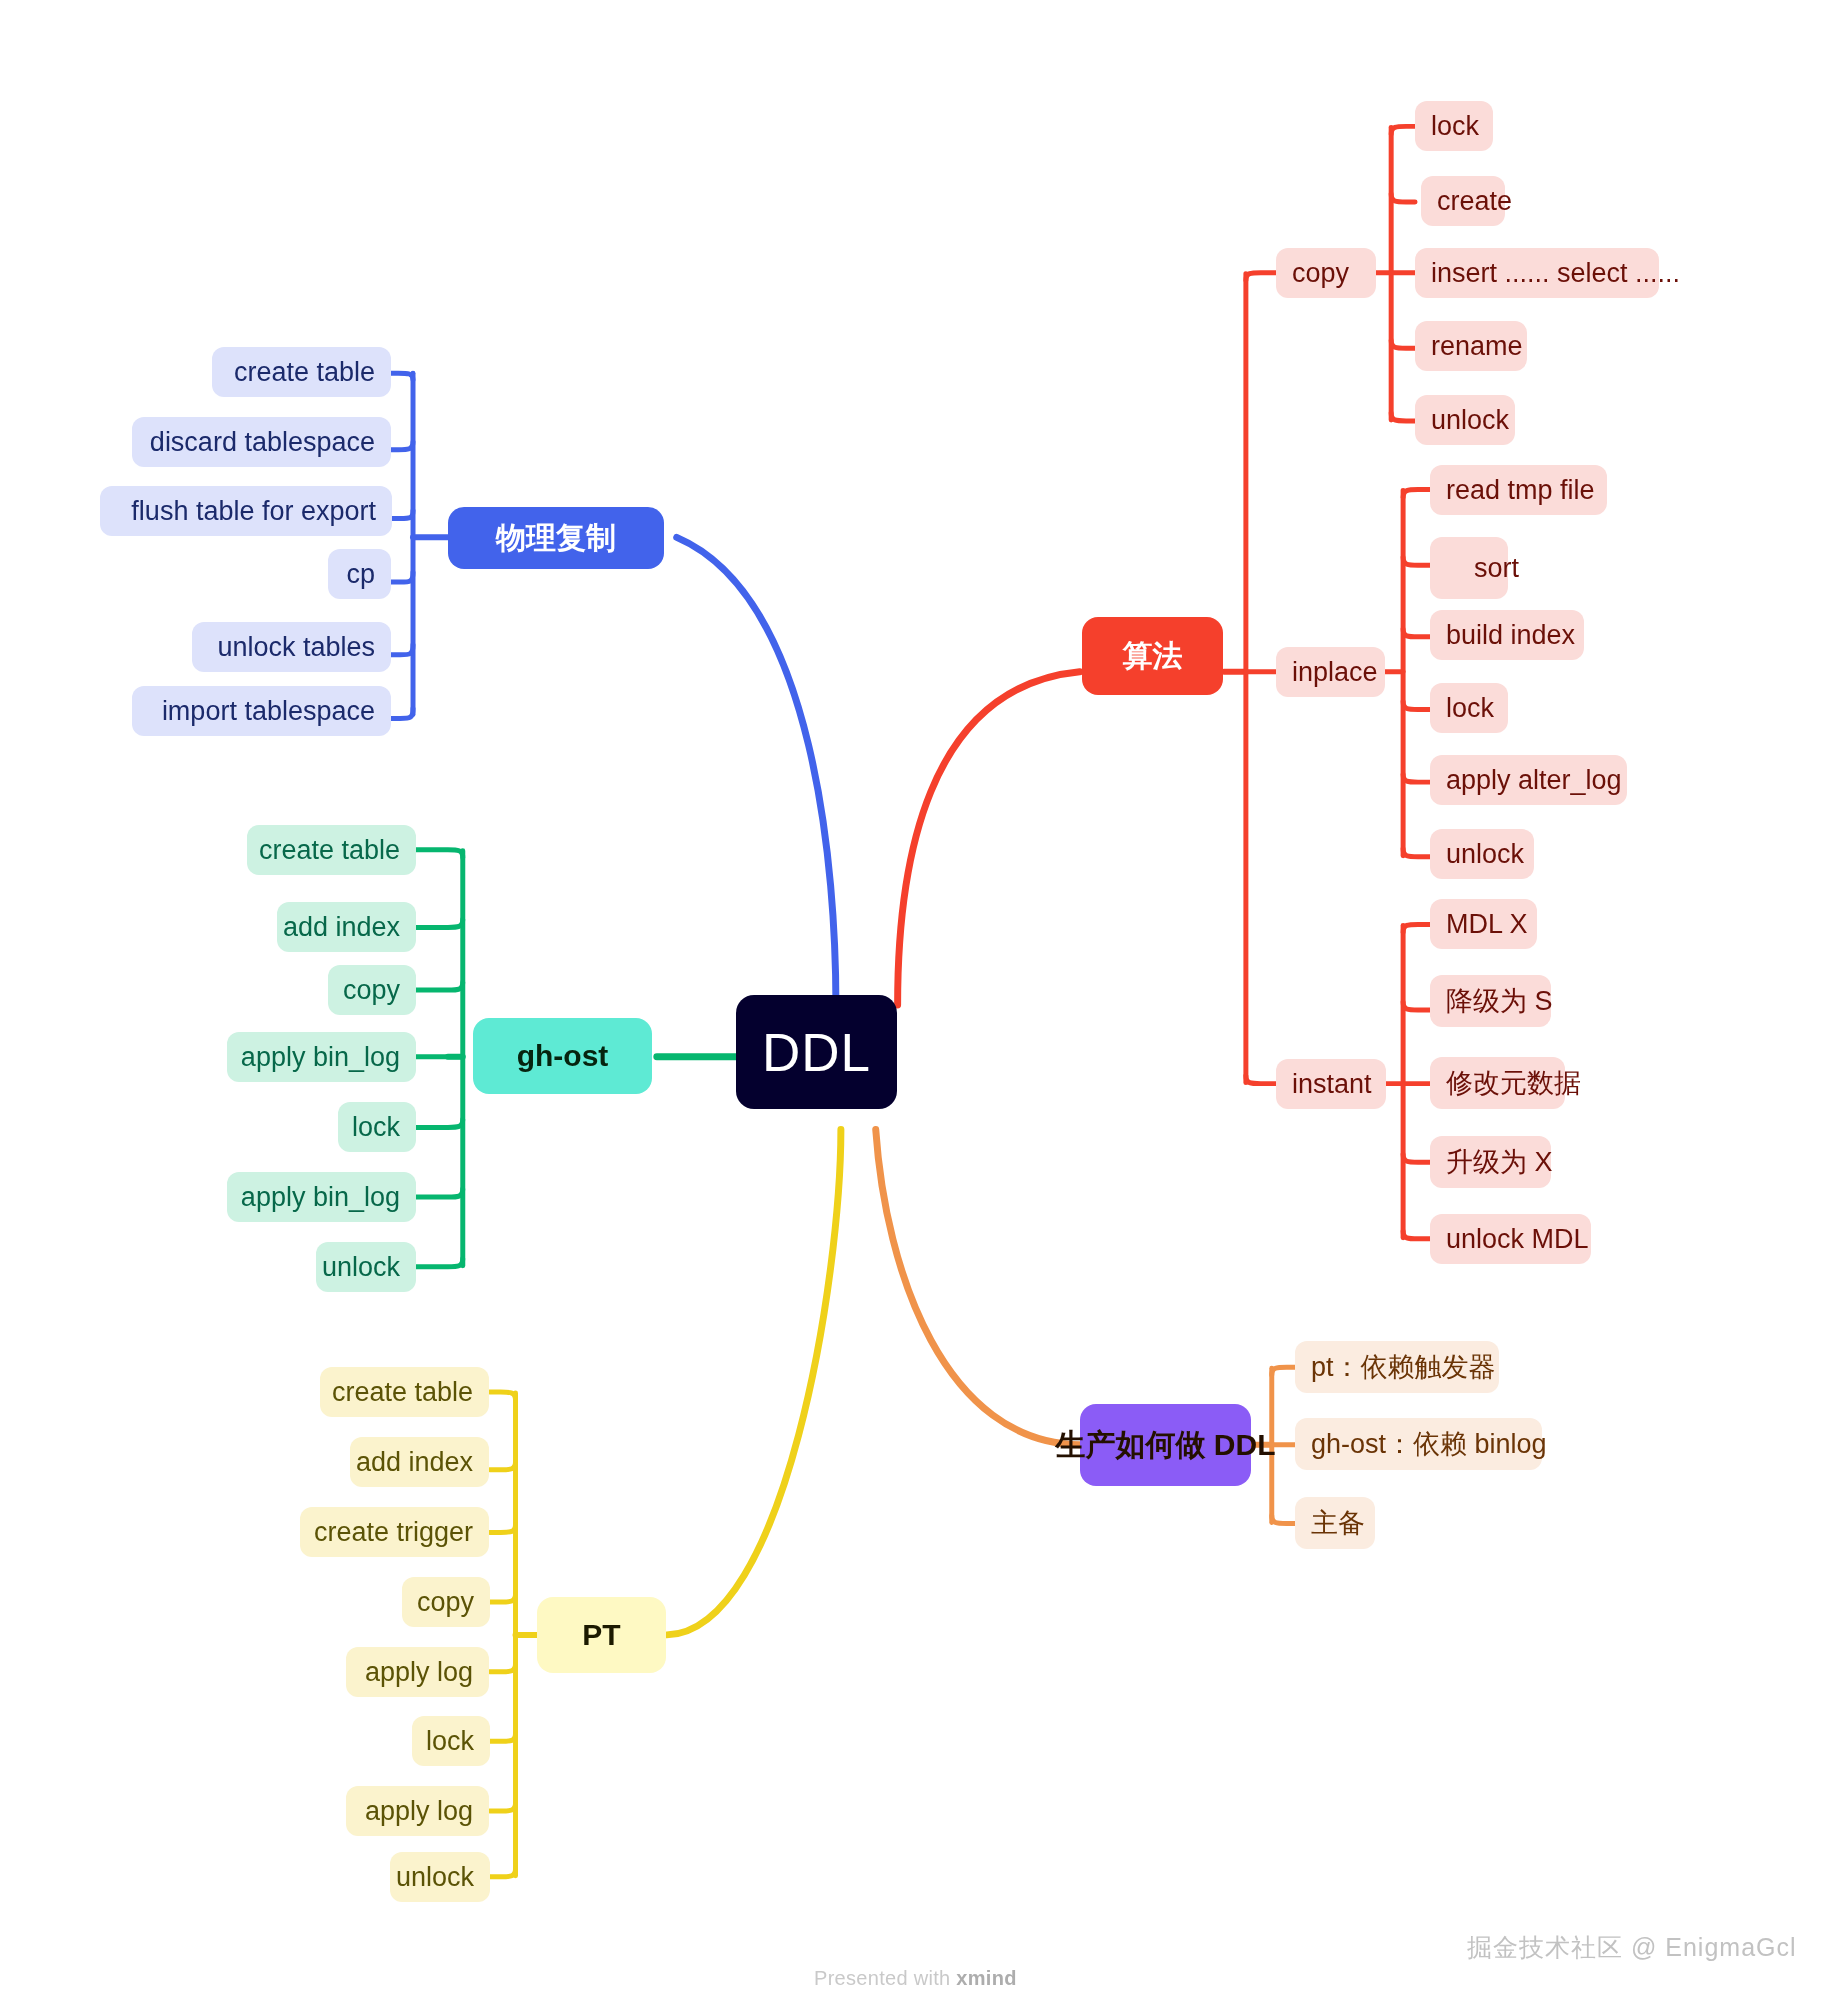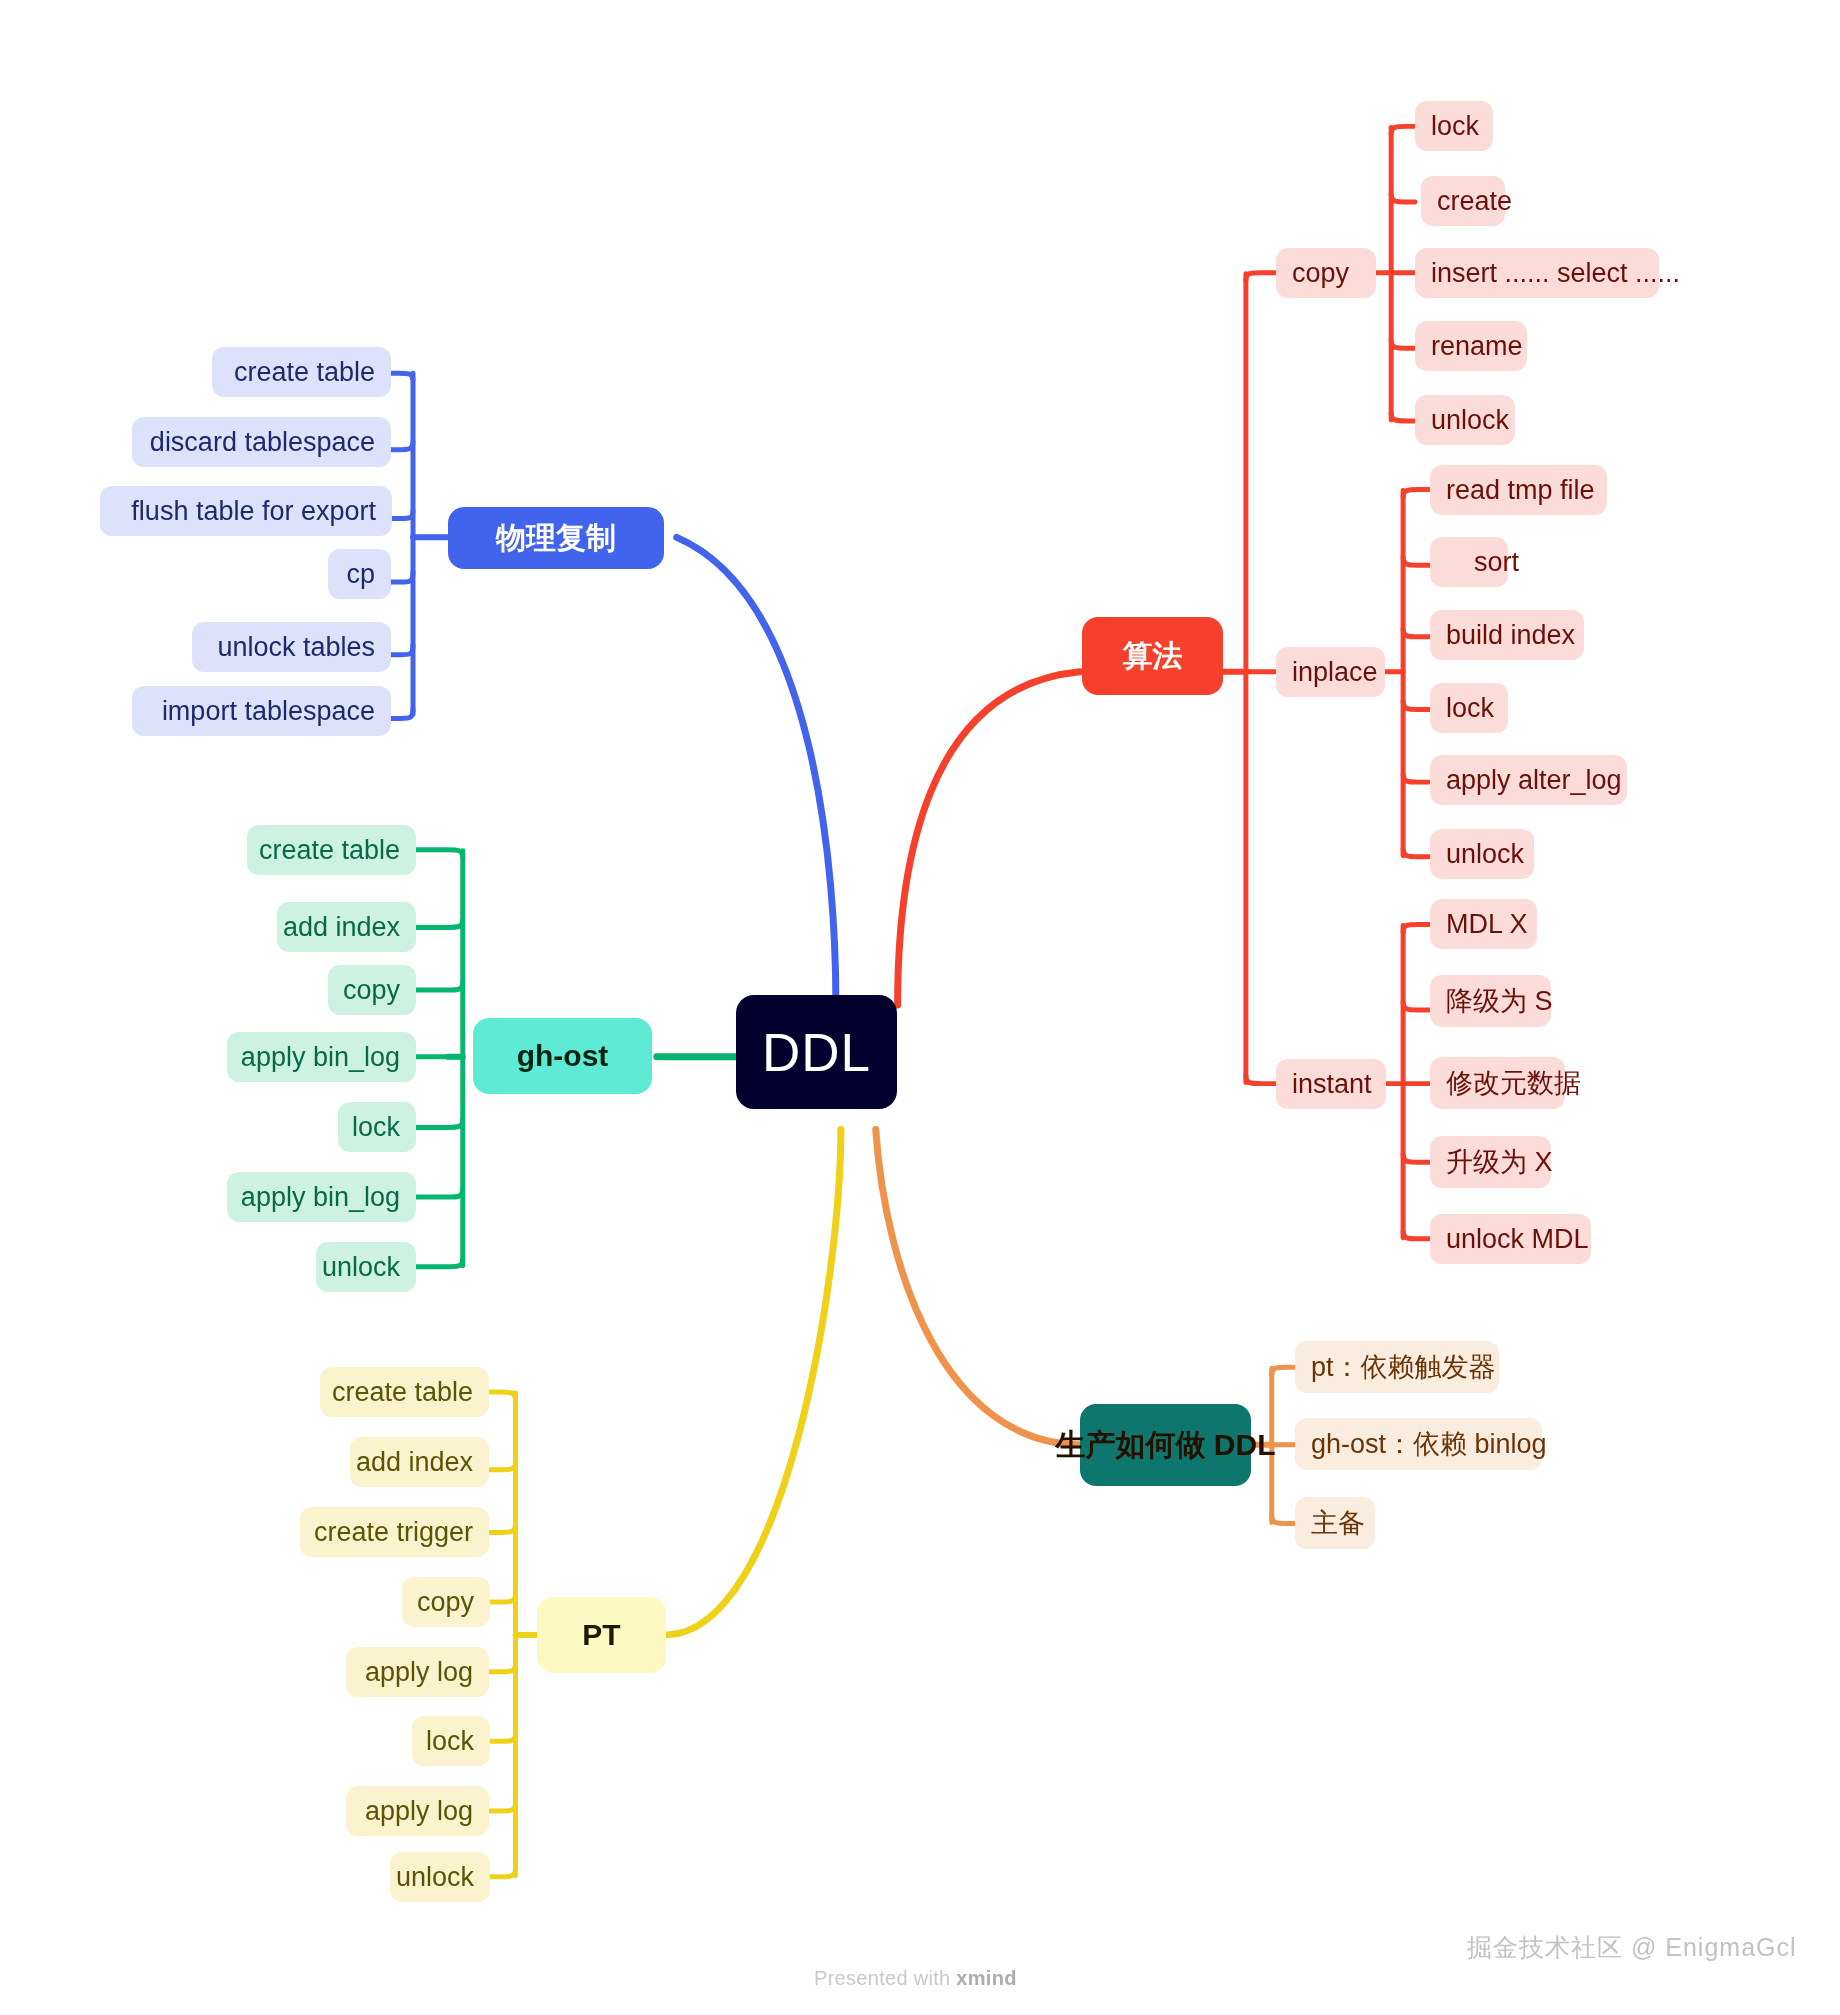--- a/index.html
+++ b/index.html
@@ -52,21 +52,21 @@
   .branch {
     font-size: 30px;
     font-weight: 700;
     border-radius: 16px;
     padding: 4px 22px;
   }
   .branch.blue   { background: #4263eb; color: #ffffff; }
   .branch.green  { background: #5eead4; color: #06240f; }
   .branch.yellow { background: #fef9c3; color: #1c1a00; }
   .branch.red    { background: #f5402c; color: #ffffff; }
-  .branch.orange { background: #0f766e; color: #241000; }
+  .branch.orange { background: #8b5cf6; color: #241000; }
 
   
   .leaf {
     font-size: 27px;
     font-weight: 400;
     border-radius: 12px;
     padding: 0 16px;
   }
   .leaf.blue   { background: #dde2fb; color: #1b2a6b; }
   .leaf.green  { background: #cdf2e2; color: #07684a; }
@@ -283,21 +283,21 @@
   <div class="node leaf red right" style="left:1415px; top:321px; width:112px; height:50px;">
     <span>rename</span>
   </div>
   <div class="node leaf red right" style="left:1415px; top:395px; width:100px; height:50px;">
     <span>unlock</span>
   </div>
 
   <div class="node leaf red right" style="left:1430px; top:465px; width:177px; height:50px;">
     <span>read tmp file</span>
   </div>
-  <div class="node leaf red right" style="left:1430px; top:537px; width:78px; height:50px;padding-left:44px;">
+  <div class="node leaf red right" style="left:1430px; top:537px; width:78px; height:62px;padding-left:44px;">
     <span>sort</span>
   </div>
   <div class="node leaf red right" style="left:1430px; top:610px; width:154px; height:50px;">
     <span>build index</span>
   </div>
   <div class="node leaf red right" style="left:1430px; top:683px; width:78px; height:50px;">
     <span>lock</span>
   </div>
   <div class="node leaf red right" style="left:1430px; top:755px; width:197px; height:50px;">
     <span>apply alter_log</span>

